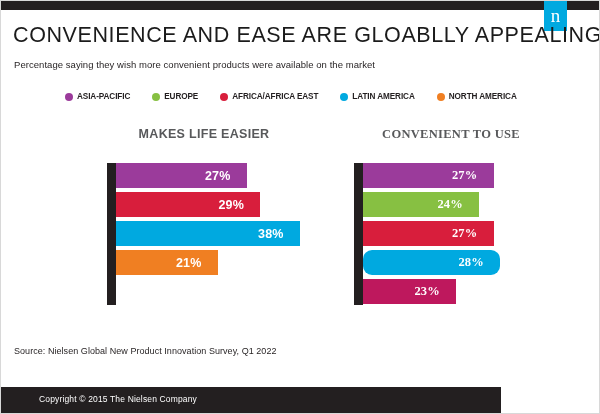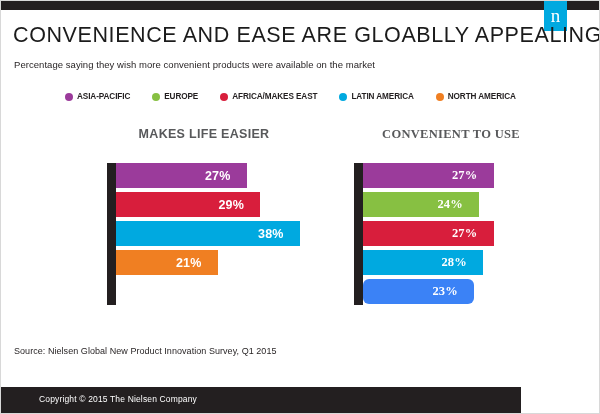--- a/index.html
+++ b/index.html
@@ -36,21 +36,20 @@
     font-family: "Liberation Serif", serif;
     font-size: 19px;
     line-height: 30px;
     text-align: center;
   }
   .footer-bar {
     position: absolute;
     left: 0; bottom: 0;
     width: 500px; height: 26px;
     background: #231f20;
-    padding-left: 20px;
   }
   .footer-text {
     position: absolute;
     left: 38px; top: 7px;
     color: #ffffff;
     font-size: 8.5px;
     letter-spacing: .15px;
   }
 
   
@@ -191,21 +190,21 @@
       <div class="legend-item">
         <span class="legend-dot" style="background: rgb(155, 59, 155);"></span>
         <span class="legend-label">ASIA-PACIFIC</span>
       </div>
       <div class="legend-item">
         <span class="legend-dot" style="background: rgb(135, 192, 66);"></span>
         <span class="legend-label">EUROPE</span>
       </div>
       <div class="legend-item">
         <span class="legend-dot" style="background: rgb(216, 30, 60);"></span>
-        <span class="legend-label">AFRICA/MAKES EAST</span>
+        <span class="legend-label">AFRICA/AFRICA EAST</span>
       </div>
       <div class="legend-item">
         <span class="legend-dot" style="background: rgb(0, 169, 224);"></span>
         <span class="legend-label">LATIN AMERICA</span>
       </div>
       <div class="legend-item">
         <span class="legend-dot" style="background: rgb(240, 127, 34);"></span>
         <span class="legend-label">NORTH AMERICA</span>
       </div>
     </div>
@@ -253,32 +252,32 @@
             <div class="bar" style="width: 116px; background: rgb(135, 192, 66);">
               <span class="bar-value">24%</span>
             </div>
           </div>
           <div class="bar-row">
             <div class="bar" style="width: 130.5px; background: rgb(216, 30, 60);">
               <span class="bar-value">27%</span>
             </div>
           </div>
           <div class="bar-row">
-            <div class="bar" style="width: 120px; background: rgb(0, 169, 224);">
+            <div class="bar" style="width: 137px; background: rgb(0, 169, 224); border-radius: 9px;">
               <span class="bar-value">28%</span>
             </div>
           </div>
           <div class="bar-row">
-            <div class="bar" style="width: 111px; background: #3b82f6; border-radius: 6px;">
+            <div class="bar" style="width: 93px; background: #be185d;">
               <span class="bar-value">23%</span>
             </div>
           </div>
         </div>
     </div>
   </div>
 
-  <div class="source">Source: Nielsen Global New Product Innovation Survey, Q1 2015</div>
+  <div class="source">Source: Nielsen Global New Product Innovation Survey, Q1 2022</div>
 
   <div class="footer-bar">
     <div class="footer-text">Copyright © 2015 The Nielsen Company</div>
   </div>
 
 </div>
 
 </body></html>

